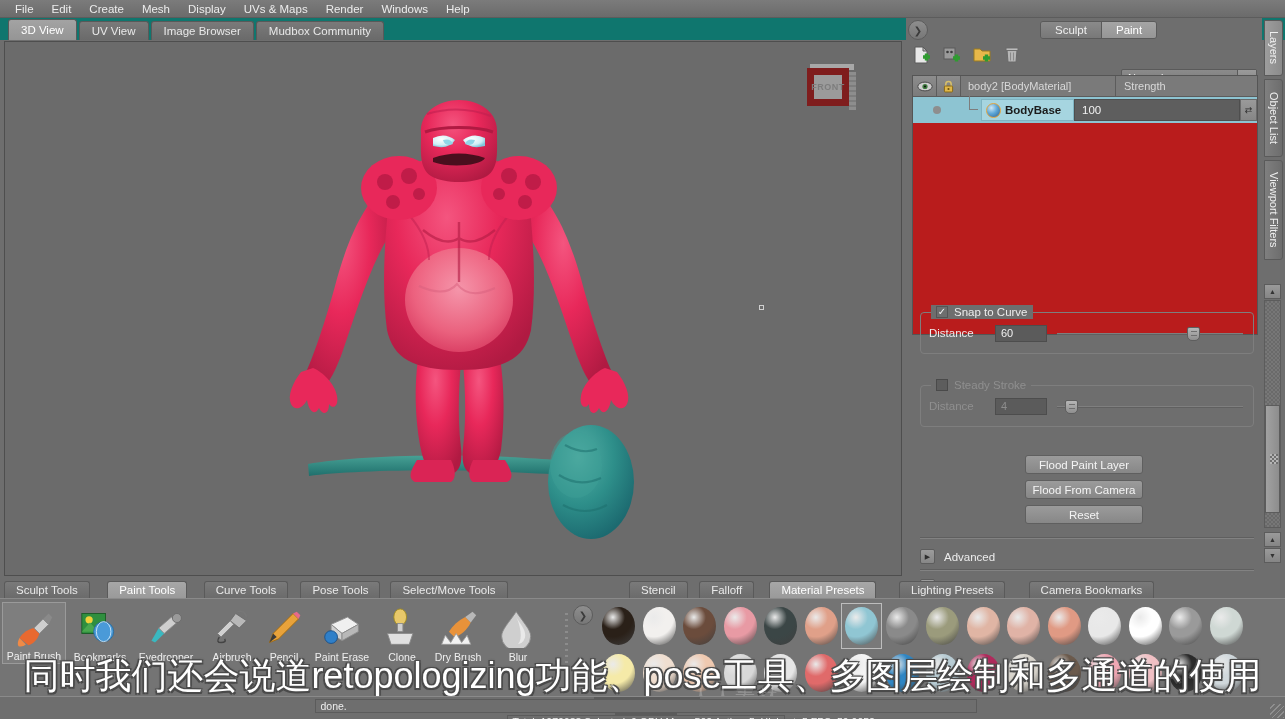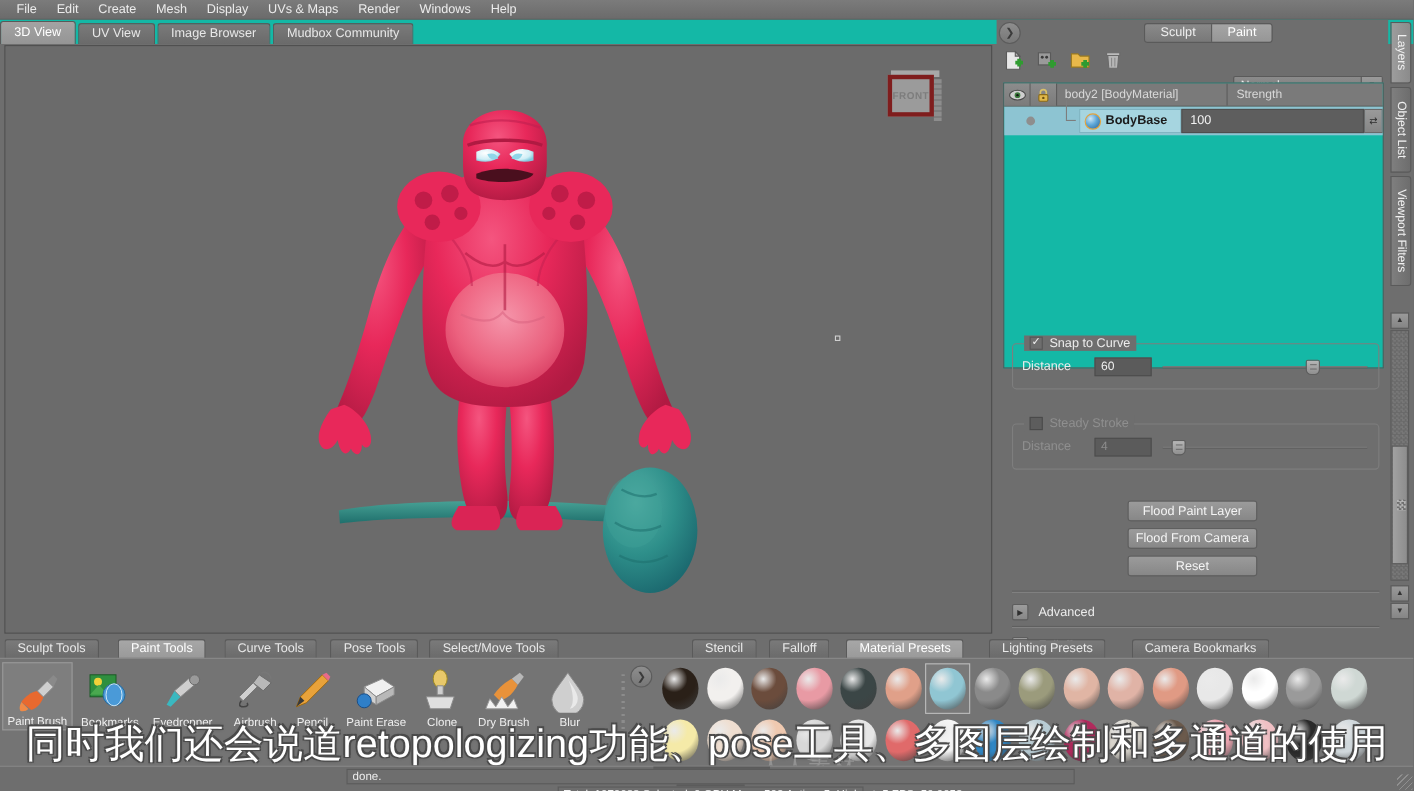--- a/index.html
+++ b/index.html
@@ -17,21 +17,21 @@
     position:absolute; left:0; top:0; width:1285px; height:18px;
     background:linear-gradient(#7b7b7b,#6b6b6b);
     border-bottom:1px solid #5c5c5c;
     display:flex; align-items:center; padding-left:6px;
   }
   .menubar .mi{ padding:1px 9px; font-size:11.5px; color:#ececec; cursor:default; }
 
   
   .viewtabs{
     position:absolute; left:0; top:18px; width:1285px; height:22px;
-    background:#14b8a6; display:flex; align-items:flex-end; padding-left:0;
+    background:#0f766e; display:flex; align-items:flex-end; padding-left:8px;
   }
   .vtab{
     height:19px; line-height:18px; padding:0 12px; margin-right:2px;
     background:linear-gradient(#7a7a7a,#6a6a6a);
     border:1px solid #595959; border-bottom:none;
     border-radius:3px 3px 0 0; font-size:11.5px; color:#e8e8e8; cursor:default;
   }
   .vtab.active{
     background:linear-gradient(#a3a3a3,#959595);
     color:#fff; height:21px; line-height:20px;
@@ -41,21 +41,21 @@
   .viewport{
     position:absolute; left:4px; top:41px; width:898px; height:535px;
     background:#686868; border:1px solid #4e4e4e; overflow:hidden;
   }
   .viewport-inner{ position:absolute; inset:0; background:#6b6b6b; }
 
   
   .viewcube{ position:absolute; right:42px; top:22px; width:52px; height:46px; }
   .vc-face{
     position:absolute; left:0; top:4px; width:42px; height:38px;
-    background:#9b9b9b; border:4px solid #7f1d1d;
+    background:#9b9b9b; border:7px solid #7f1d1d;
     display:flex; align-items:center; justify-content:center;
     font-size:9px; letter-spacing:.5px; color:#7d7d7d; font-weight:bold;
   }
   .vc-side{
     position:absolute; left:42px; top:8px; width:7px; height:38px;
     background:repeating-linear-gradient(#8d8d8d,#8d8d8d 3px,#7d7d7d 3px,#7d7d7d 5px);
   }
   .vc-top{ position:absolute; left:3px; top:0px; width:44px; height:6px; background:#a8a8a8; }
 
   .vp-cursor{
@@ -99,21 +99,21 @@
   }
   .blendsel .arrow{
     position:absolute; right:0; top:0; width:19px; height:15px;
     background:linear-gradient(#9a9a9a,#858585); border-left:1px solid #5a5a5a;
     display:flex; align-items:center; justify-content:center; font-size:7px; color:#333;
   }
 
   
   .layerbox{
     position:absolute; left:6px; top:57px; width:346px; height:260px;
-    background:#14b8a6; border:1px solid #555;
+    background:#b91c1c; border:1px solid #555;
   }
   .lhead{ display:flex; height:21px; background:#7a7a7a; border-bottom:1px solid #5c5c5c; }
   .lh-eye, .lh-lock{
     width:24px; border-right:1px solid #5c5c5c;
     display:flex; align-items:center; justify-content:center;
     background:linear-gradient(#8c8c8c,#7b7b7b);
   }
   .lh-name{ flex:0 0 155px; display:flex; align-items:center; padding-left:7px;
             border-right:1px solid #5c5c5c; font-size:11px; color:#d8d8d8; }
   .lh-str{ flex:1; display:flex; align-items:center; padding-left:8px; font-size:11px; color:#d8d8d8; }

